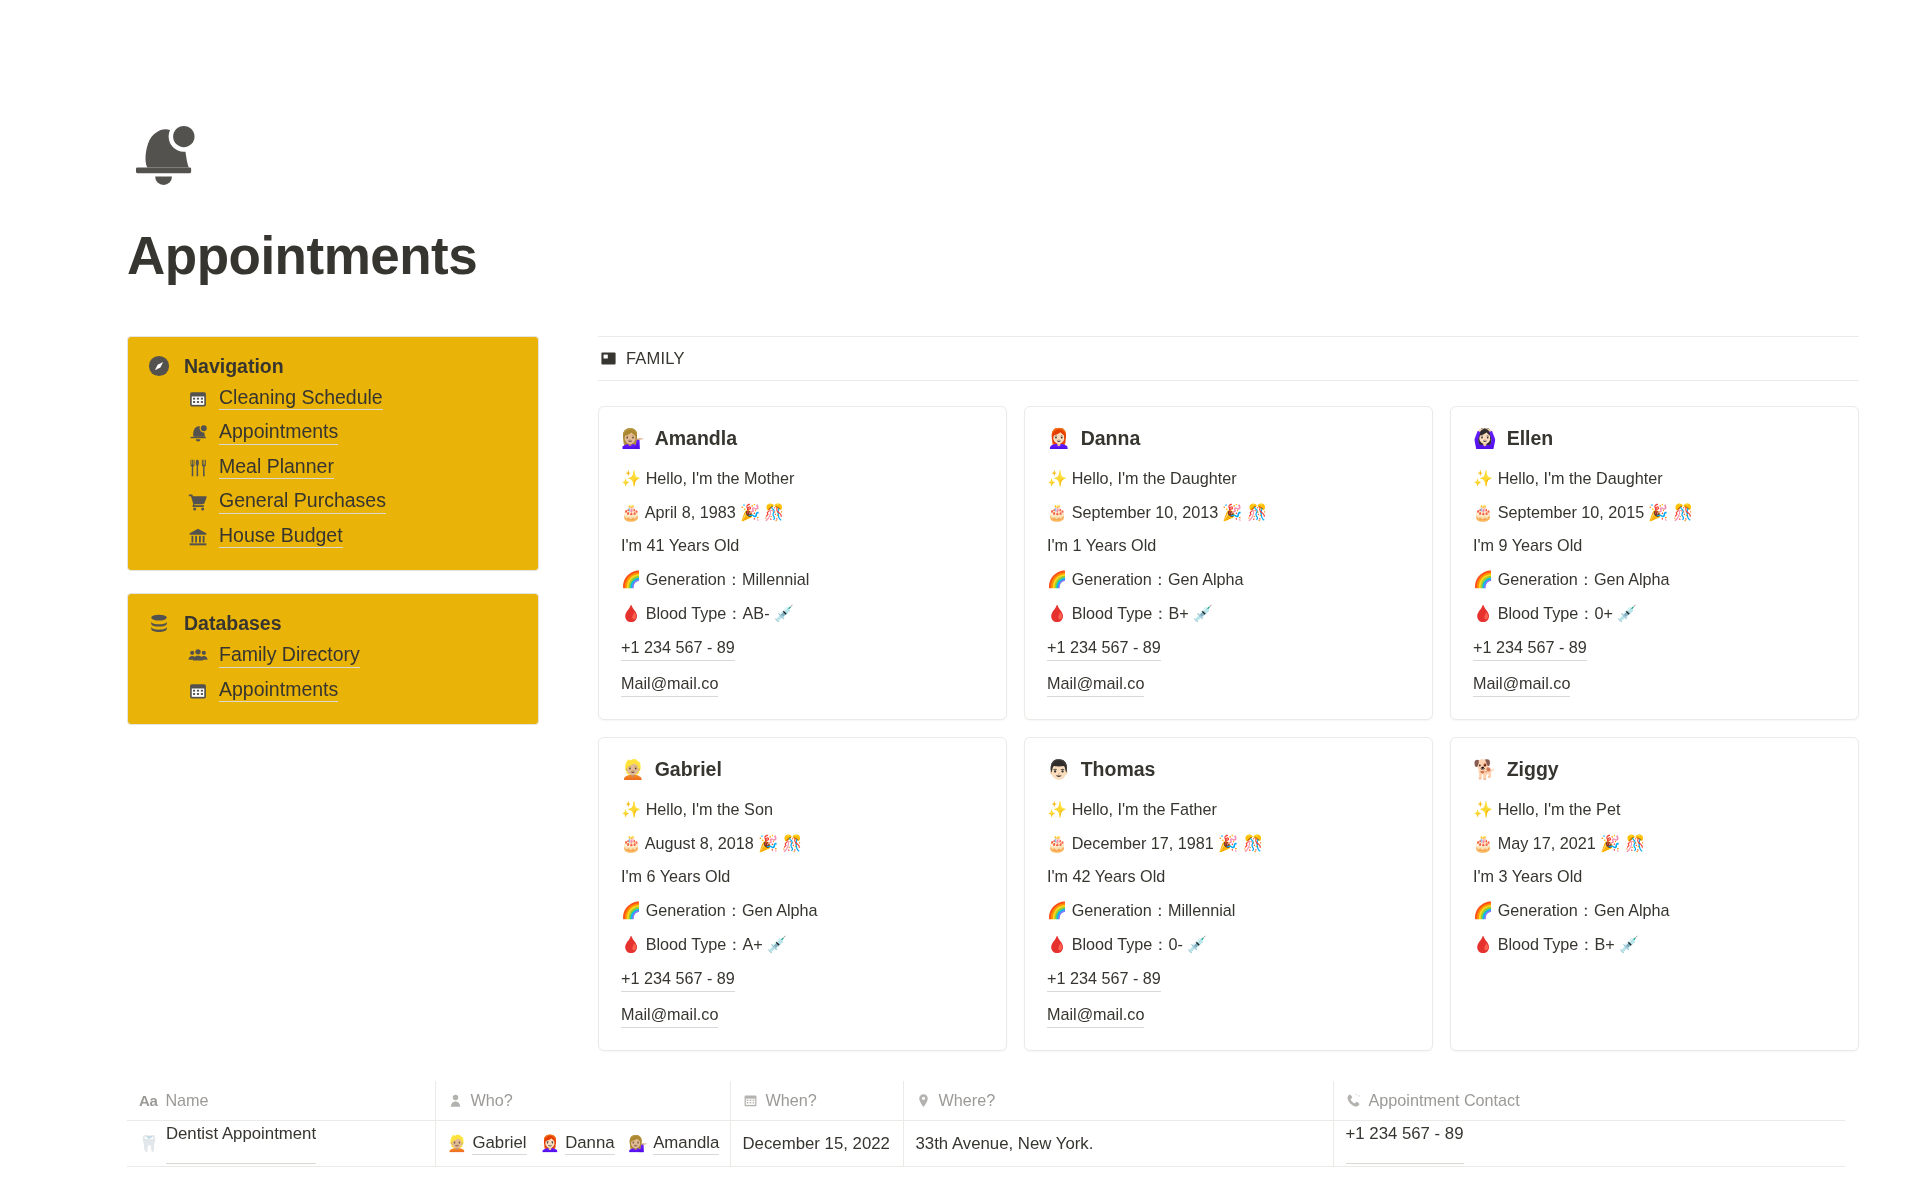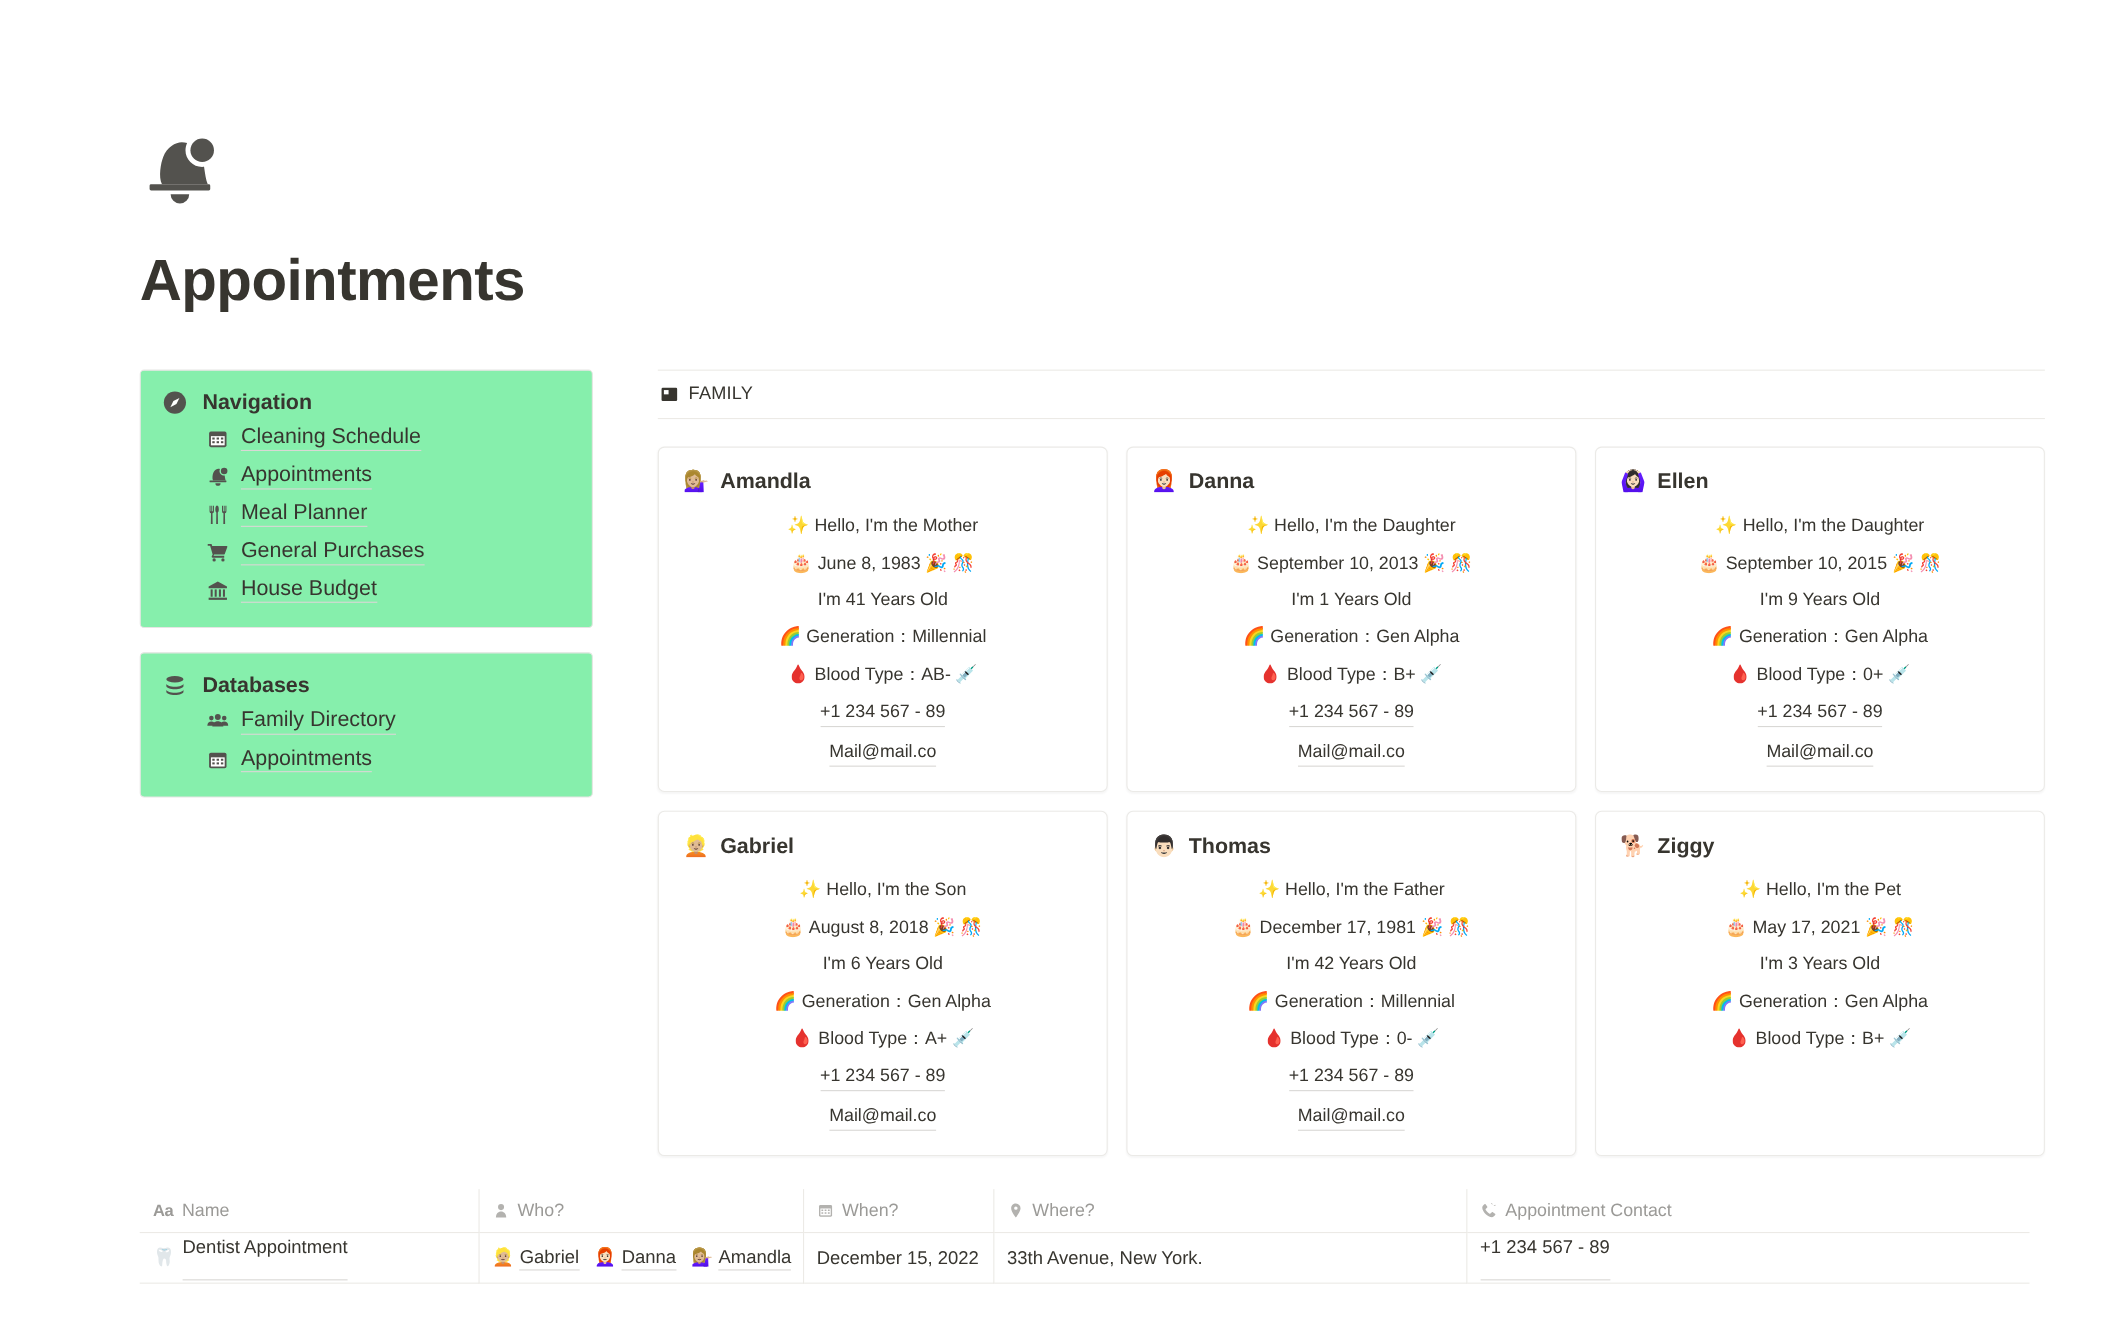--- a/index.html
+++ b/index.html
@@ -45,21 +45,21 @@
   }
   .col-left { width: 412px; flex: 0 0 412px; }
   .col-right { flex: 1 1 auto; padding-left: 59px; padding-right: 61px; }
 
   
   .callout {
     border: 1px solid #e6e5e3;
     border-radius: 4px;
     padding: 18px 20px 20px 20px;
     margin-bottom: 22px;
-    background: #86efac;
+    background: #eab308;
   }
   .callout-head {
     display: flex;
     align-items: center;
     gap: 14px;
     margin-bottom: 4px;
   }
   .callout-head-title {
     font-size: 19.5px;
     font-weight: bold;
@@ -126,21 +126,20 @@
     color: #37352f;
     margin-bottom: 18px;
   }
   .card-emoji { font-size: 19px; line-height: 1; }
   .card-line {
     font-size: 16.2px;
     line-height: 1.35;
     color: #37352f;
     margin-bottom: 12px;
     white-space: nowrap;
-    text-align: center;
   }
   .card-line:last-child { margin-bottom: 0; }
   .card-link {
     border-bottom: 1px solid #d9d8d5;
     display: inline-block;
     padding-bottom: 1px;
     cursor: pointer;
   }
 
   
@@ -341,21 +340,21 @@
         </div>
 
         <div class="gallery">
 
           <div class="card">
             <div class="card-title">
               <span class="card-emoji">💁🏼‍♀️</span>
               <span>Amandla</span>
             </div>
             <div class="card-line">✨ Hello, I'm the Mother</div>
-            <div class="card-line">🎂 June 8, 1983 🎉 🎊</div>
+            <div class="card-line">🎂 April 8, 1983 🎉 🎊</div>
             <div class="card-line">I'm 41 Years Old</div>
             <div class="card-line">🌈 Generation：Millennial</div>
             <div class="card-line">🩸 Blood Type：AB- 💉</div>
             <div class="card-line"><span class="card-link">+1 234 567 - 89</span></div>
             <div class="card-line"><span class="card-link">Mail@mail.co</span></div>
           </div>
 
           <div class="card">
             <div class="card-title">
               <span class="card-emoji">👩🏻‍🦰</span>

